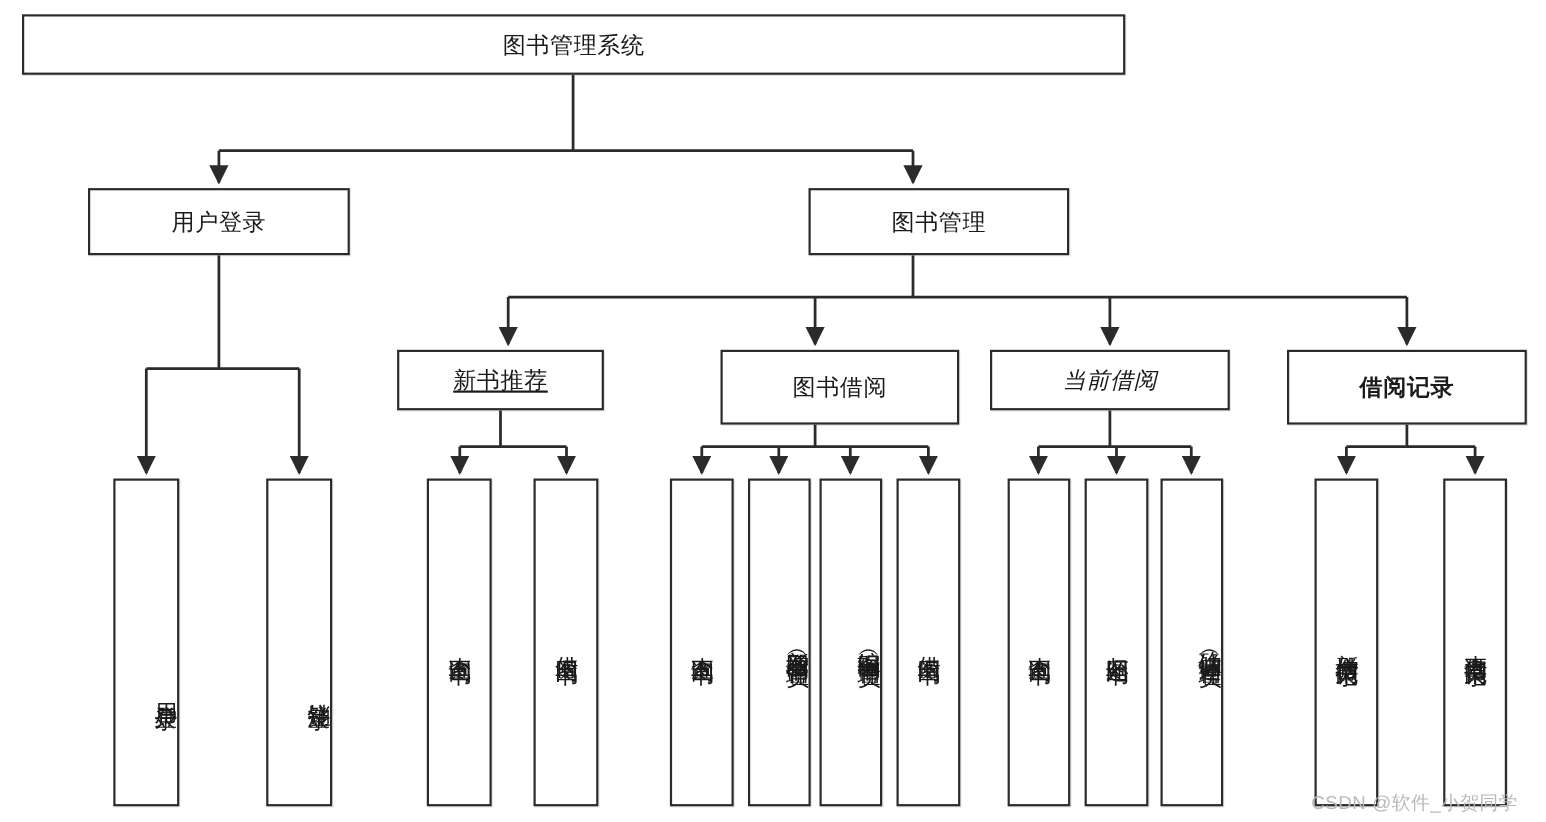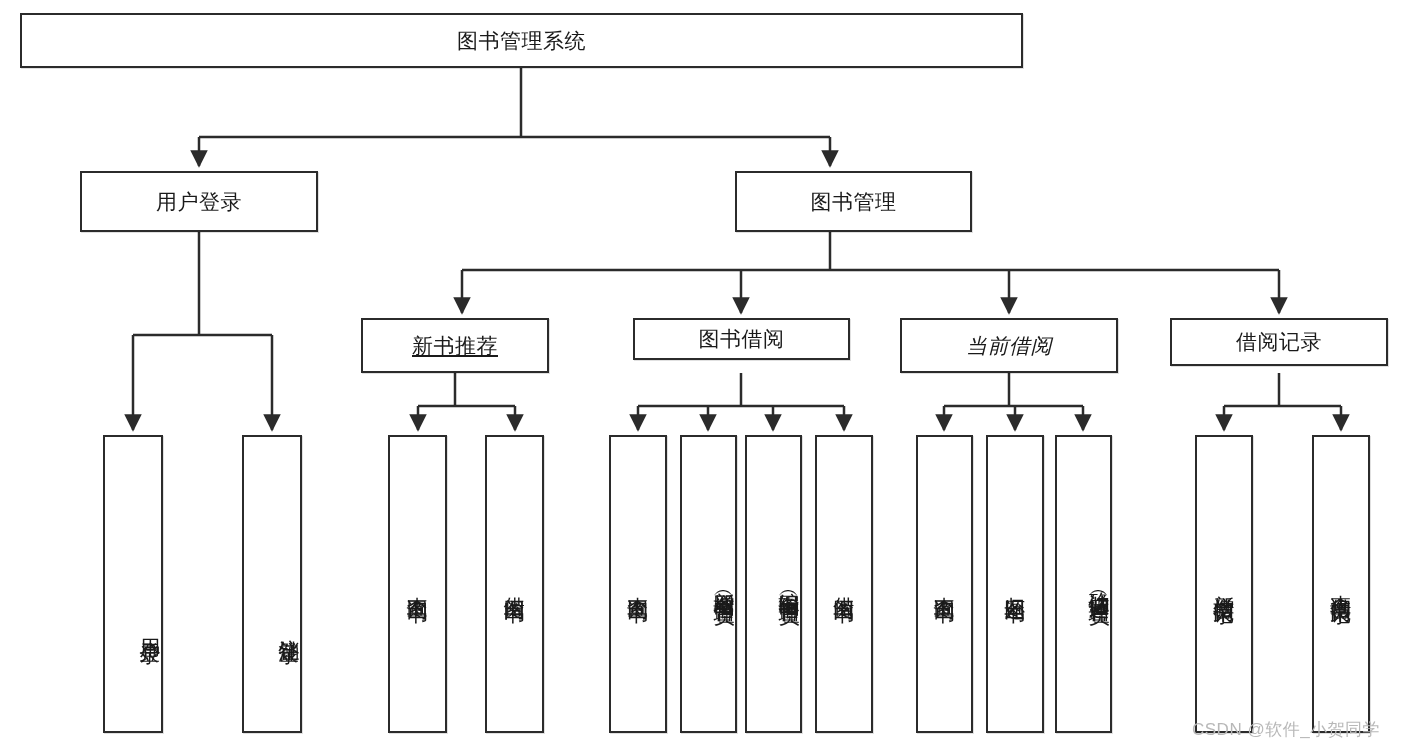--- a/index.html
+++ b/index.html
@@ -125,27 +125,27 @@
   <div class="node horiz" style="left:80px; top:171px; width:238px; height:61px;">
     <span>用户登录</span>
   </div>
   <div class="node horiz" style="left:711px; top:171px; width:237px; height:61px;margin-left:24px;">
     <span>图书管理</span>
   </div>
 
   <div class="node horiz" style="left:361px; top:318px; width:188px; height:55px;text-decoration:underline;">
     <span>新书推荐</span>
   </div>
-  <div class="node horiz" style="left:633px; top:318px; width:217px; height:42px;">
+  <div class="node horiz" style="left:655px; top:318px; width:217px; height:68px;">
     <span>图书借阅</span>
   </div>
   <div class="node horiz" style="left:900px; top:318px; width:218px; height:55px;font-style:italic;">
     <span>当前借阅</span>
   </div>
-  <div class="node horiz" style="left:1170px; top:318px; width:218px; height:48px;">
+  <div class="node horiz" style="left:1170px; top:318px; width:218px; height:68px;font-weight:bold;">
     <span>借阅记录</span>
   </div>
 
   <div class="node vert" style="left:103px; top:435px; width:60px; height:298px; padding-top:90px;">
     <span>用户登录</span>
   </div>
   <div class="node vert" style="left:242px; top:435px; width:60px; height:298px; padding-top:90px;">
     <span>注销登录</span>
   </div>
 

